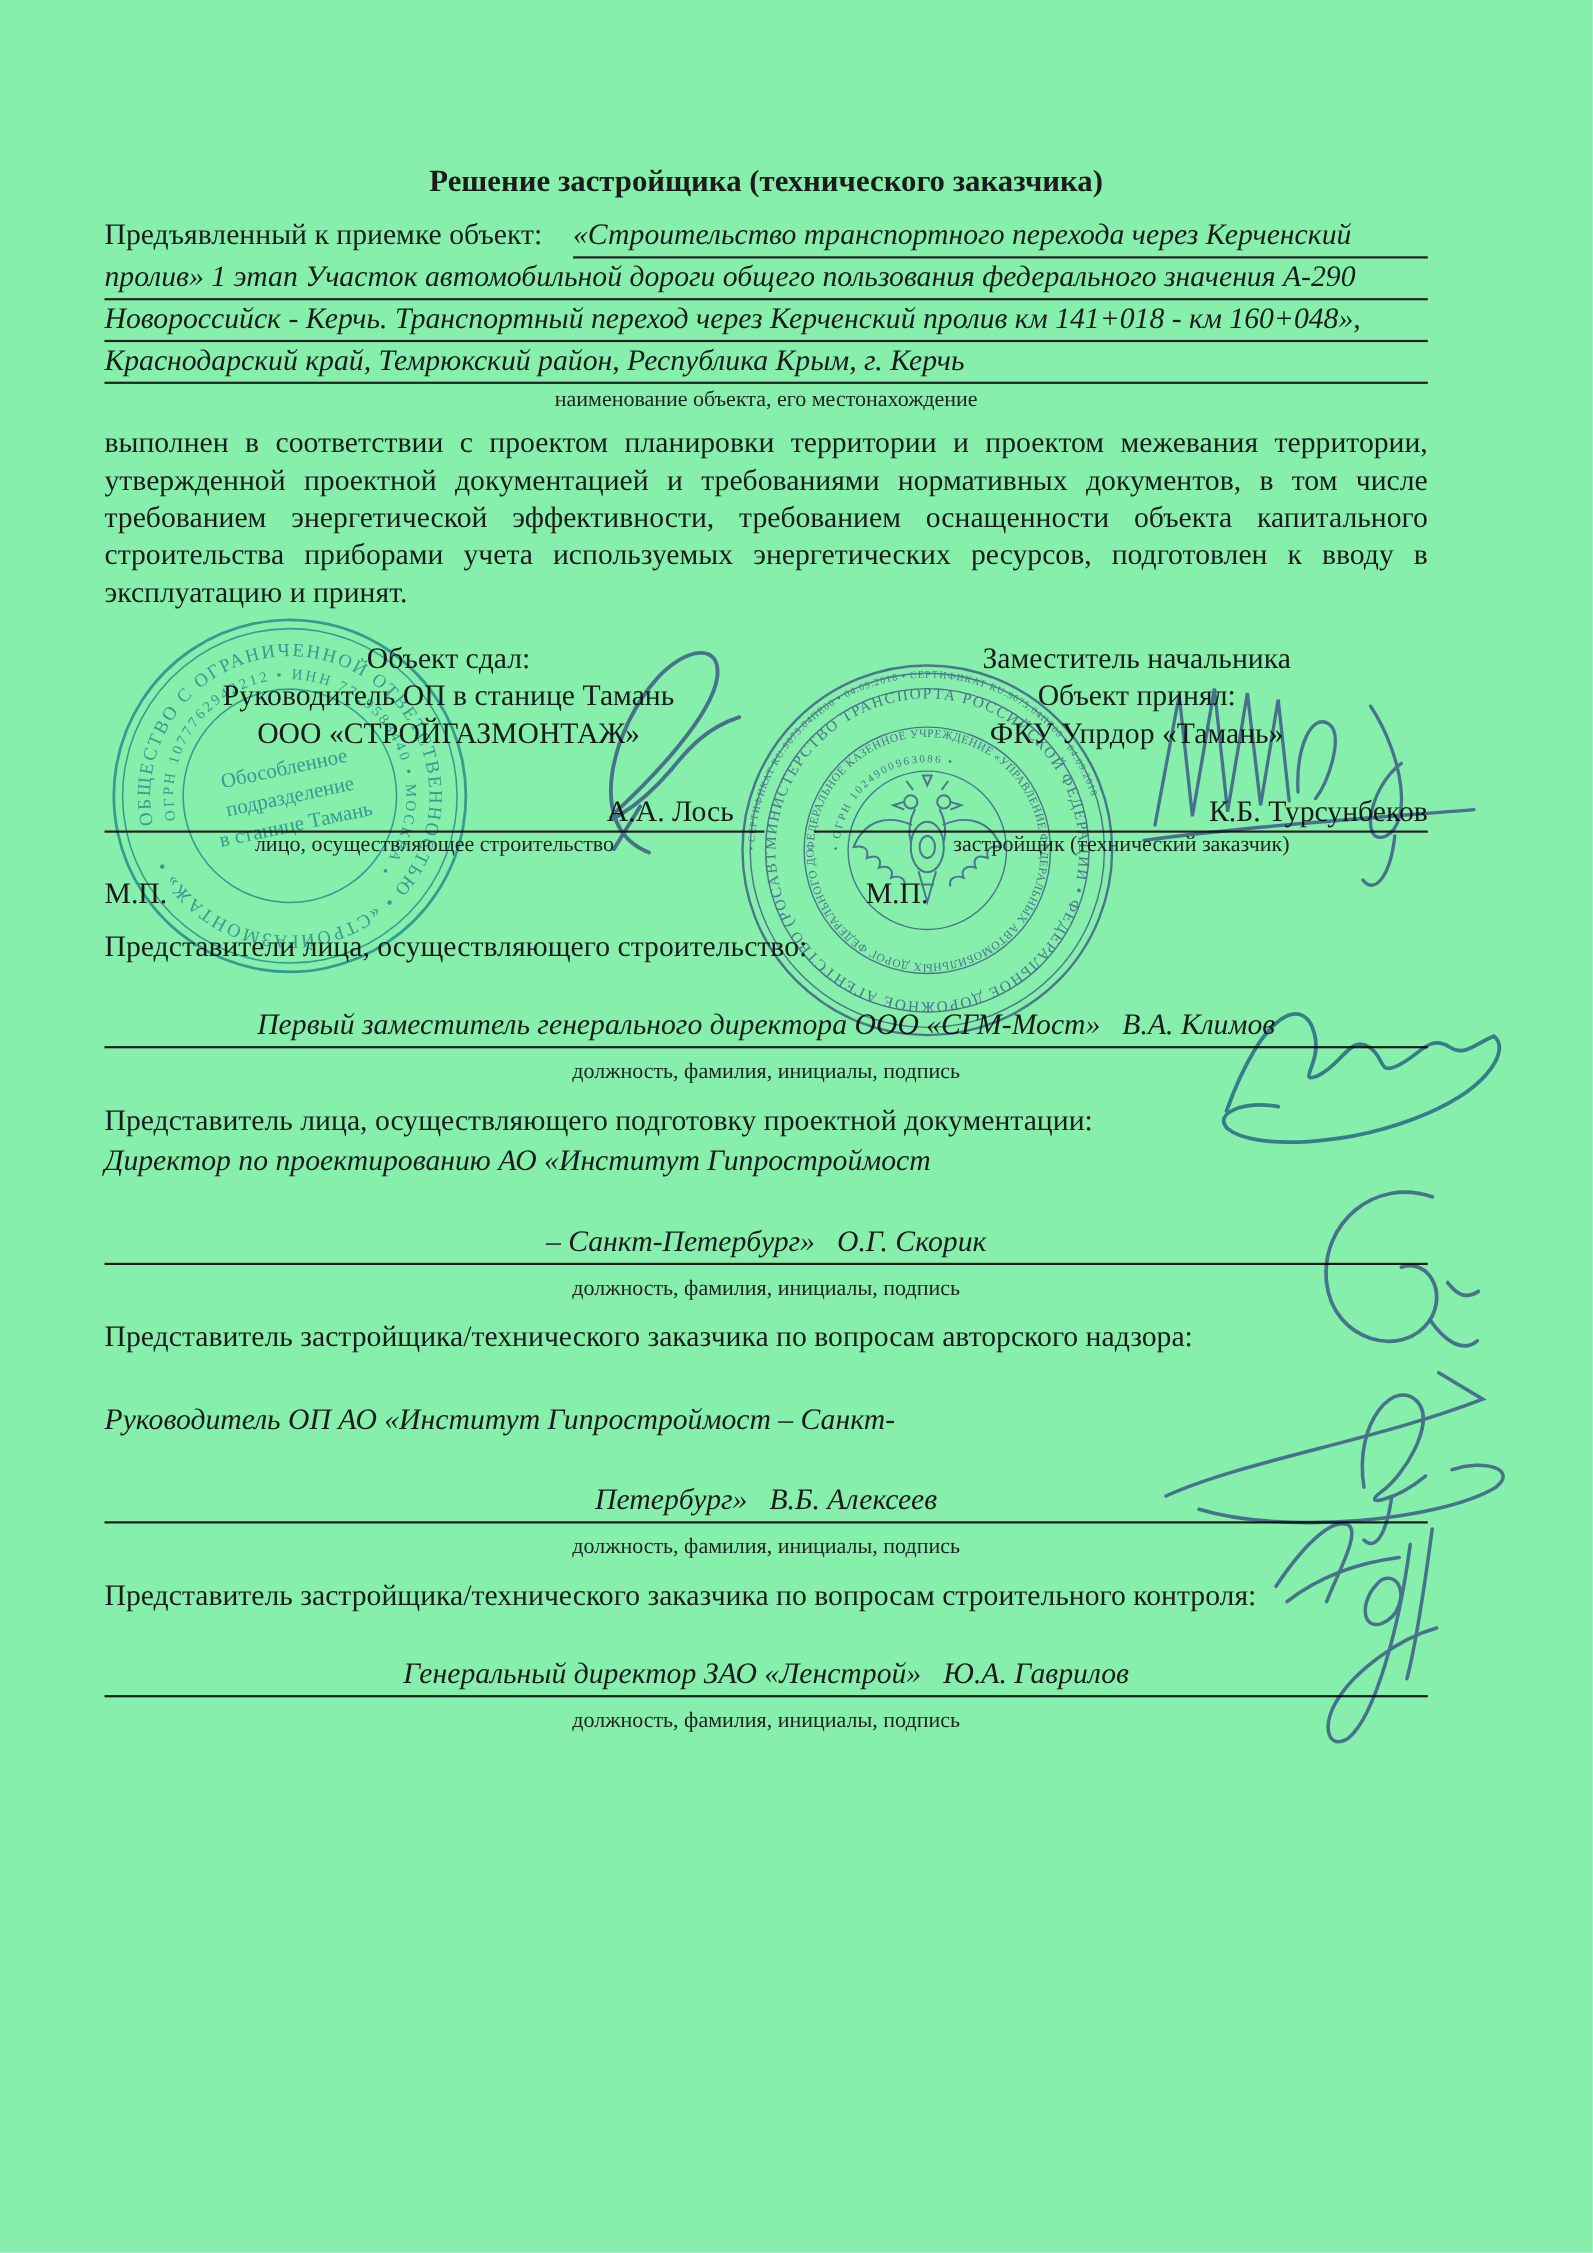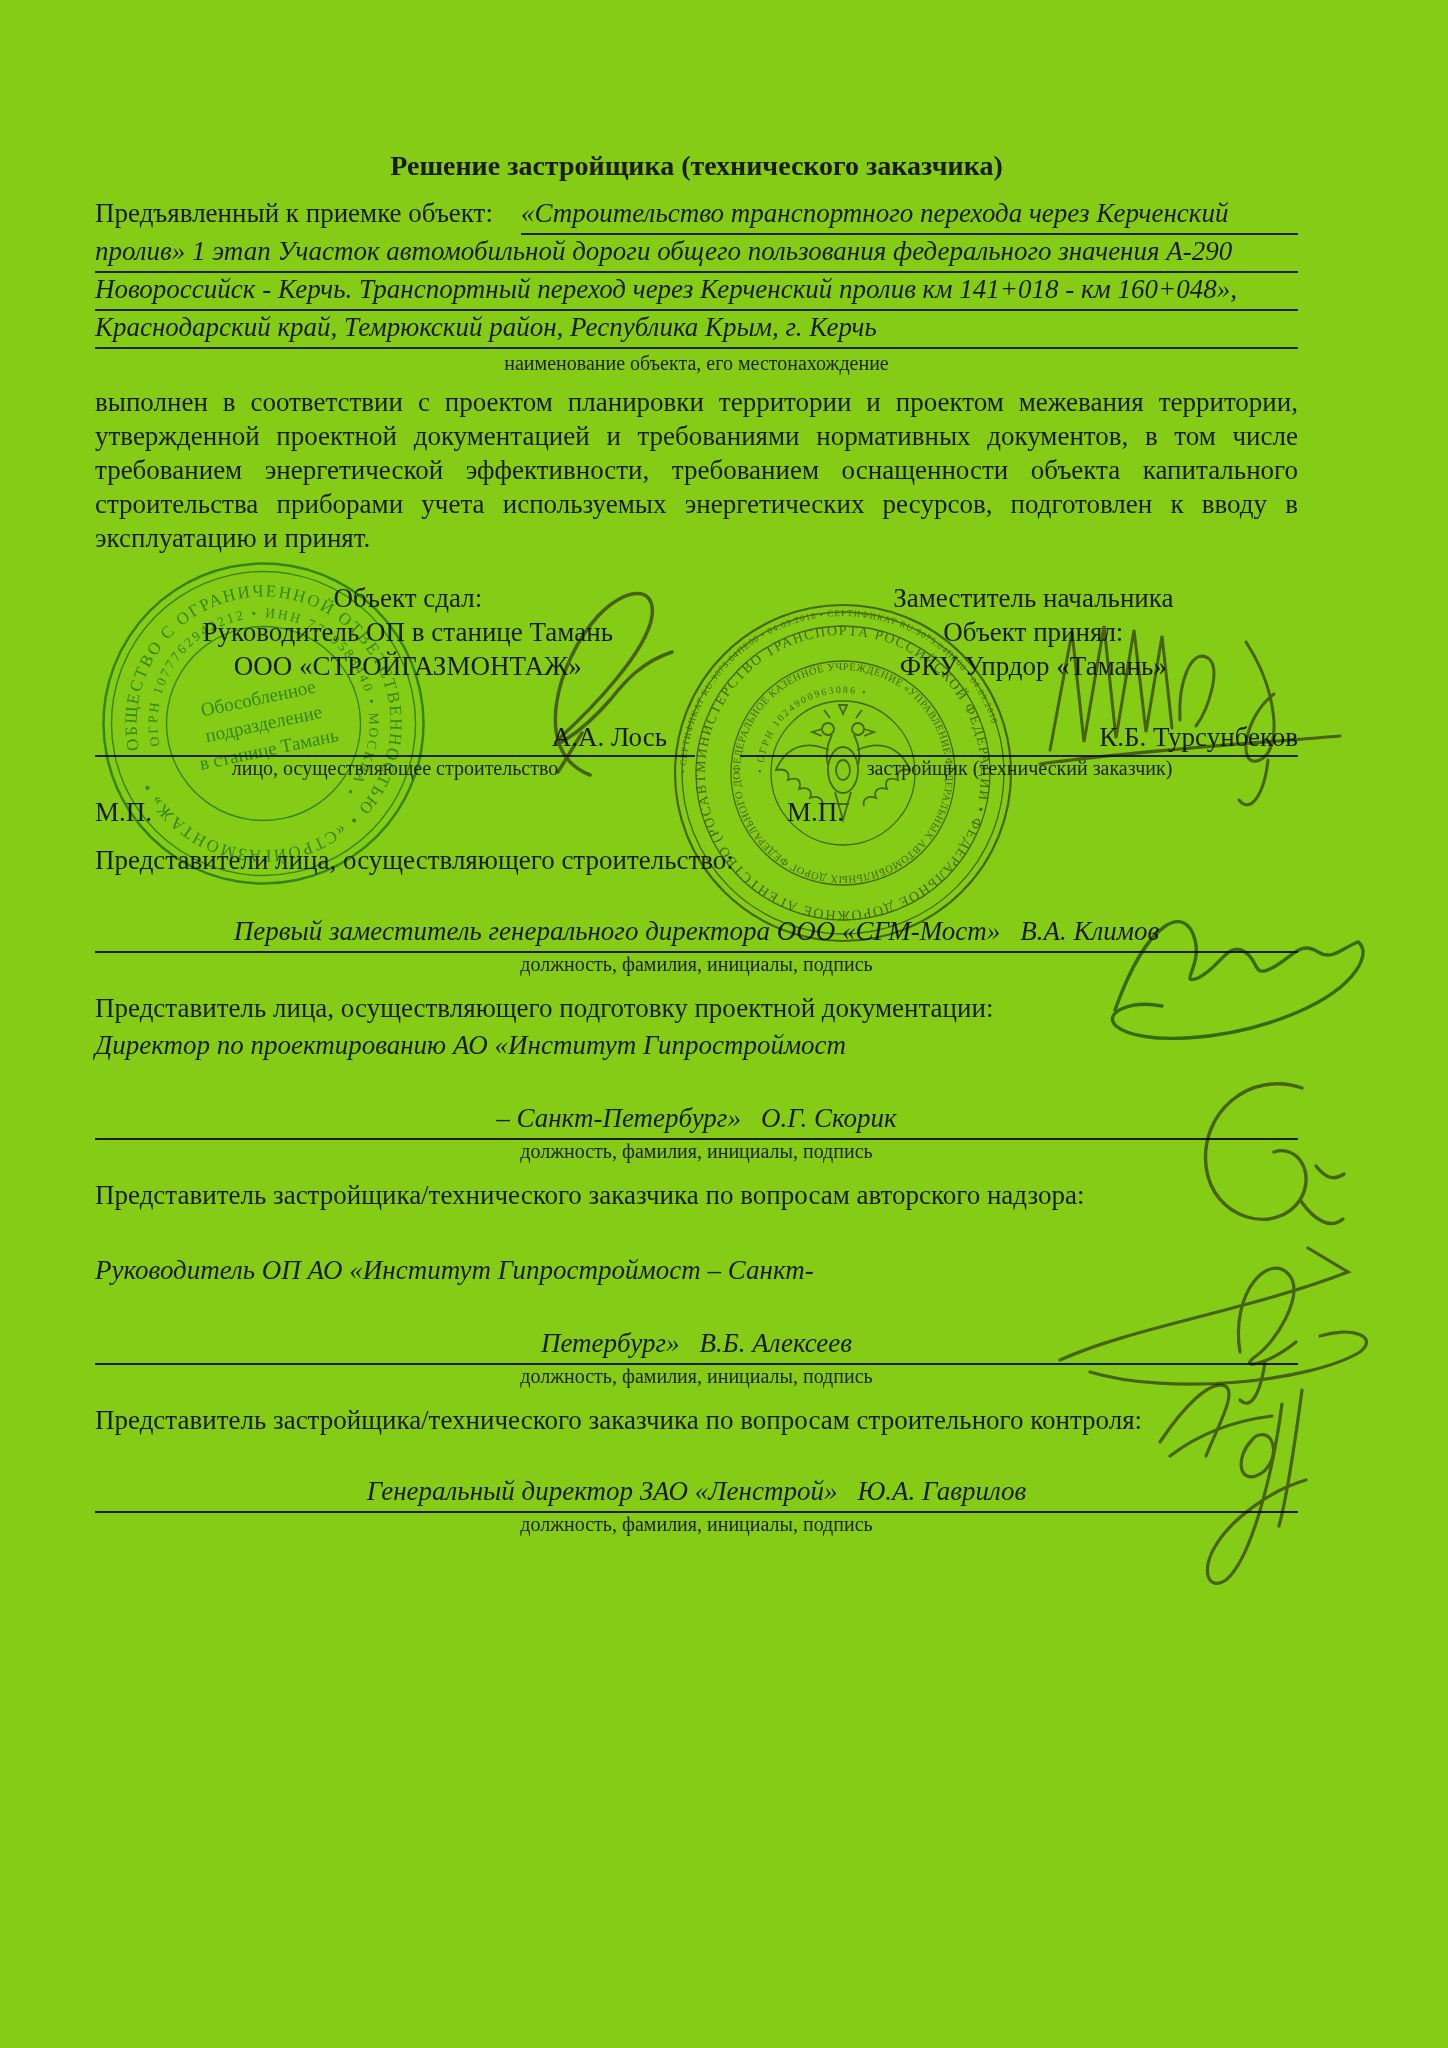--- a/index.html
+++ b/index.html
@@ -1,20 +1,20 @@
 <!DOCTYPE html>
 <html><head>
 <meta charset="utf-8">
 <style>
   html,body { margin:0; padding:0; background:#e8e8e8; }
   .page {
     position:relative;
     width:1448px; height:2048px;
     margin:0 auto;
-    background:#84cc16;
+    background:#86efac;
     font-family:"Liberation Serif","DejaVu Serif",serif;
     color:#1b1b1b;
     overflow:hidden;
   }
   .content { padding:150px 150px 0 95px; }
 
   .doc-title { text-align:center; font-weight:bold; font-size:28px; margin:0 0 16px 0; }
 
   .obj-first { display:flex; align-items:flex-start; font-size:27px; line-height:31px;gap:16px; }
   .intro-label { white-space:nowrap; padding-right:12px; }
@@ -45,21 +45,21 @@
   .rep-heading { font-size:27px; line-height:32px; margin-top:64px; }
   .rep-heading.tight { margin-top:16px; }
 
   .entry-row { margin:0; }
   .mt-a { margin-top:30px; } .mt-b { margin-top:4px; } .mt-c { margin-top:42px; } .mt-d { margin-top:40px; }
   .role-l1 { font-style:italic; font-size:27px; line-height:35px; }
   .entry-line { display:flex; justify-content:center; align-items:baseline;
                 border-bottom:2px solid #1c1c1c; padding-bottom:4px; min-height:31px;margin-top:40px; }
   .role { font-style:italic; font-size:27px; line-height:31px; }
   .entry-name { font-style:italic; font-size:27px; white-space:nowrap; padding-left:20px; }
-  .entry-caption { font-size:20px; text-align:center; margin-top:0; color:#222; }
+  .entry-caption { font-size:20px; text-align:center; margin-top:10px; color:#222; }
 
   .overlay { position:absolute; pointer-events:none; mix-blend-mode:multiply; }
   .stamp { opacity:0.82; }
   .ink { opacity:0.9; }
 </style>
 </head>
 <body>
 
 <div class="page">
   <div class="content">

